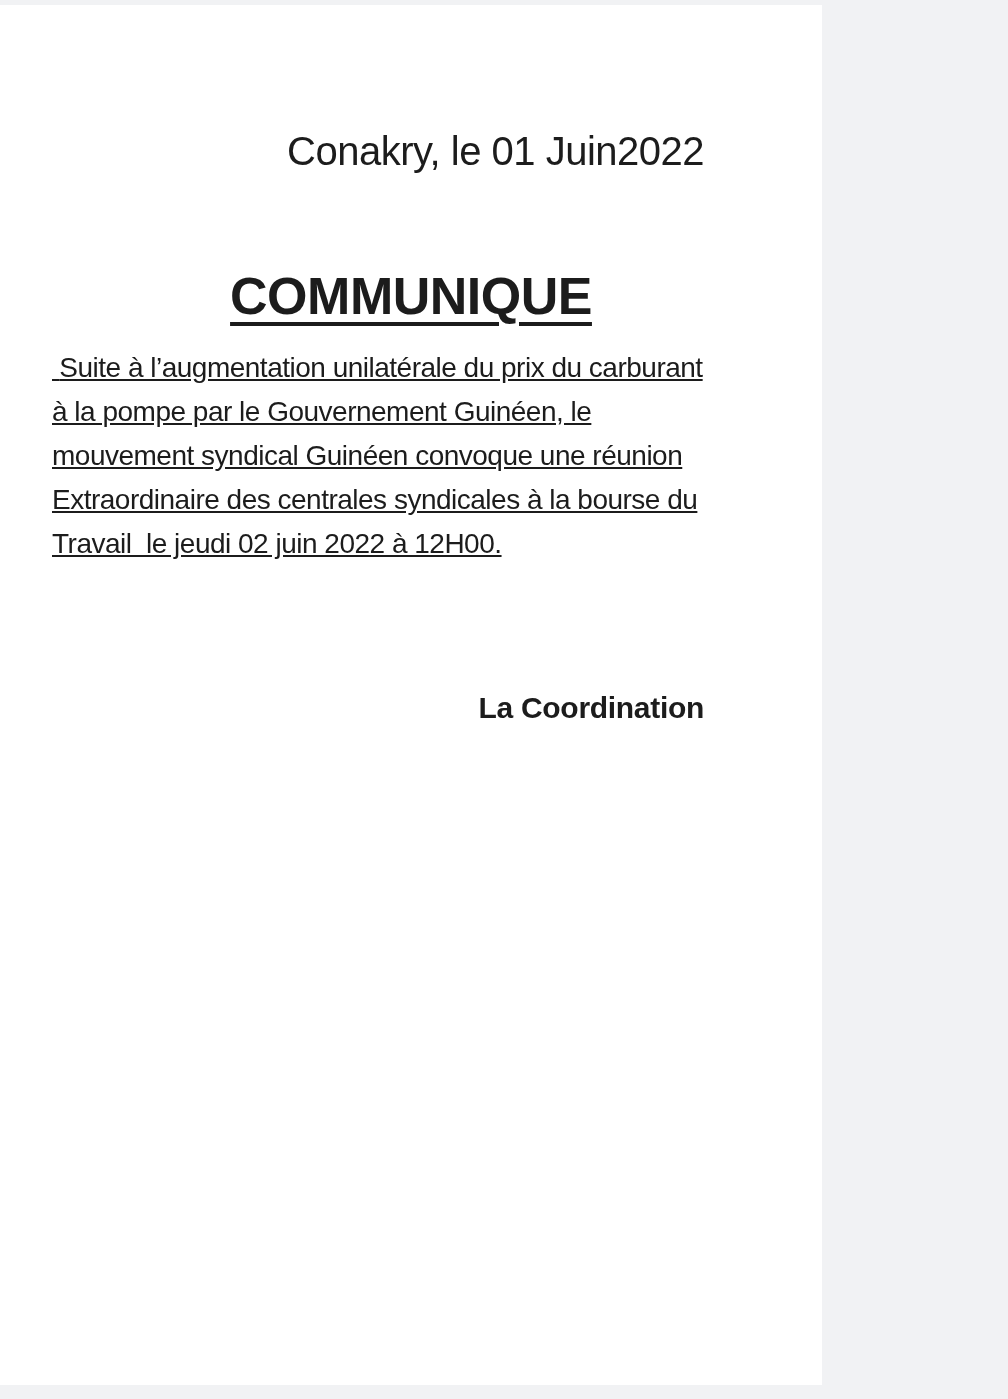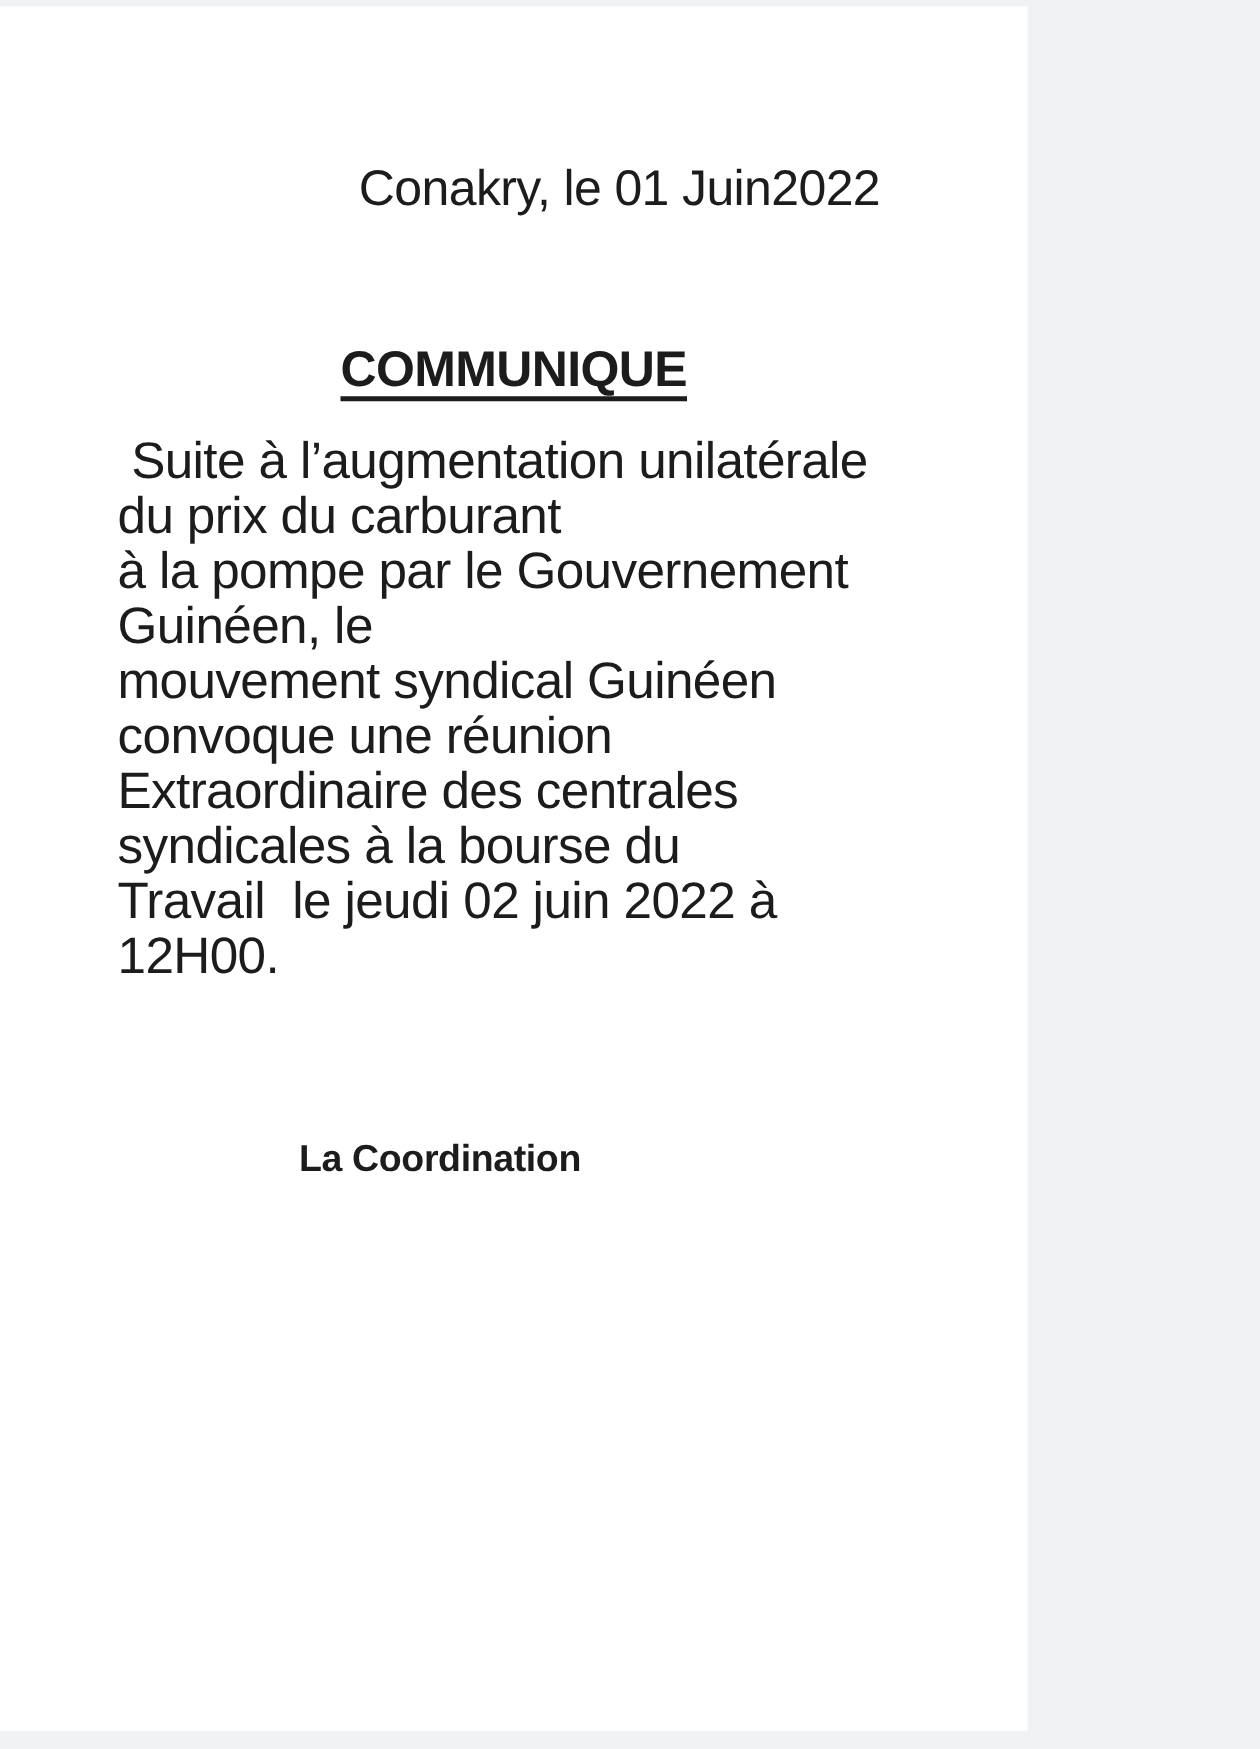--- a/index.html
+++ b/index.html
@@ -36,43 +36,44 @@
     padding-right: 118px;
     text-align: right;
     font-size: 40px;
     line-height: 50px;
     letter-spacing: -0.5px;
     white-space: pre-wrap;
   }
   .title {
     margin: 95px 0 0 0;
     text-align: center;
-    font-size: 40px;
+    font-size: 52px;
     line-height: 50px;
     font-weight: bold;
     letter-spacing: -0.5px;
     text-decoration: underline;
     text-decoration-thickness: 4px;
     text-underline-offset: 8px;
   }
   .para {
     margin: 0;
-    padding-left: 94px;
+    padding-left: 52px;
     padding-right: 95px;
-    font-size: 41px;
+    font-size: 28px;
     line-height: 44px;
     letter-spacing: -0.5px;
     white-space: pre-wrap;
+    text-decoration: underline;
   }
   .para-1 { margin-top: 25px; }
   .para-2 { margin-top: 12px; }
   .signature {
     margin: 120px 0 0 0;
     padding-right: 118px;
-    text-align: center;
+    text-align: right;
     font-size: 30px;
     line-height: 44px;
     font-weight: bold;
     letter-spacing: -0.3px;
   }
 </style>
 </head>
 <body>
 
 <div class="viewport">

